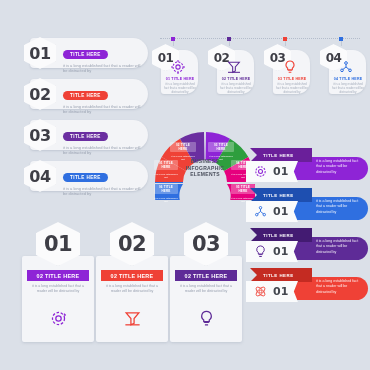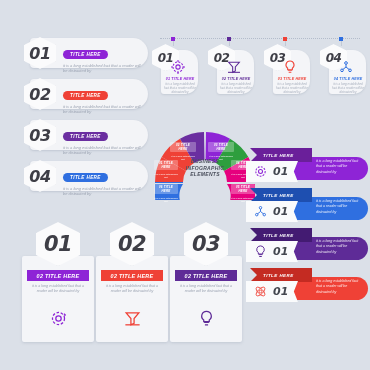--- a/index.html
+++ b/index.html
@@ -3,21 +3,21 @@
 <meta charset="utf-8">
 <style>
   html,body{margin:0;padding:0;}
   body{
     width:370px;height:370px;
     background:#dbe0e8;
     font-family:"Liberation Sans", sans-serif;
     overflow:hidden;
     position:relative;
   }
-  .stage{position:absolute;inset:0;font-style:italic;}
+  .stage{position:absolute;inset:0;}
 
   
   .hex{
     -webkit-clip-path:polygon(50% 0%,100% 25%,100% 75%,50% 100%,0% 75%,0% 25%);
     clip-path:polygon(50% 0%,100% 25%,100% 75%,50% 100%,0% 75%,0% 25%);
     background:#fbfbfc;
     display:flex;align-items:center;justify-content:center;
   }
   .numtxt{
     font-weight:bold;color:#3e3e46;letter-spacing:-0.5px;

